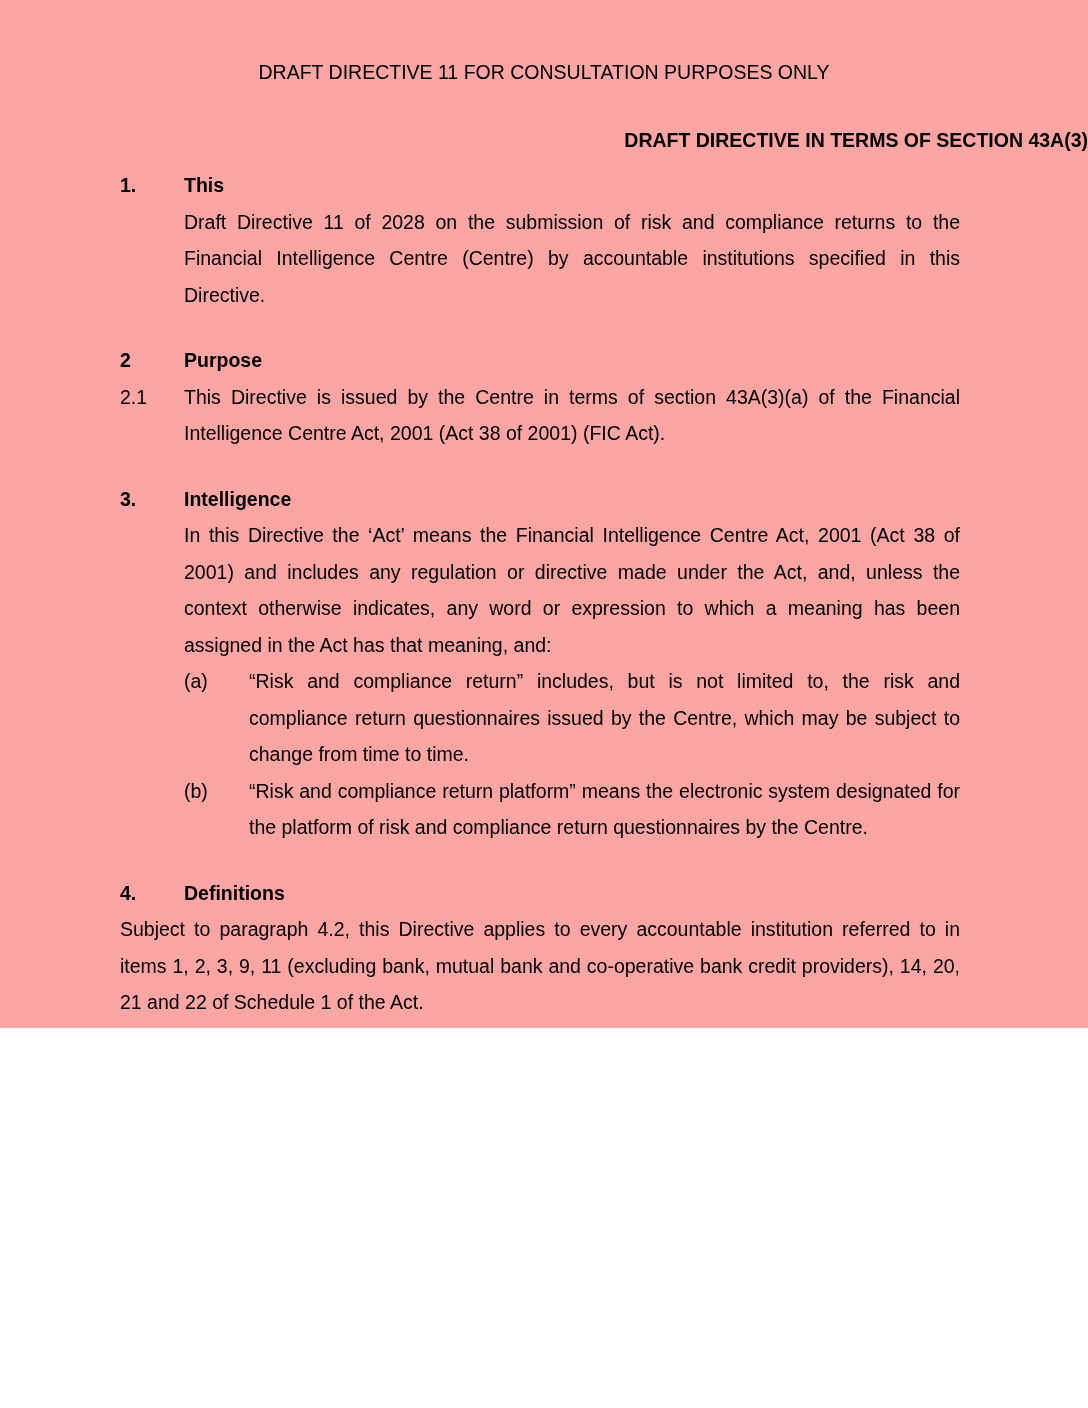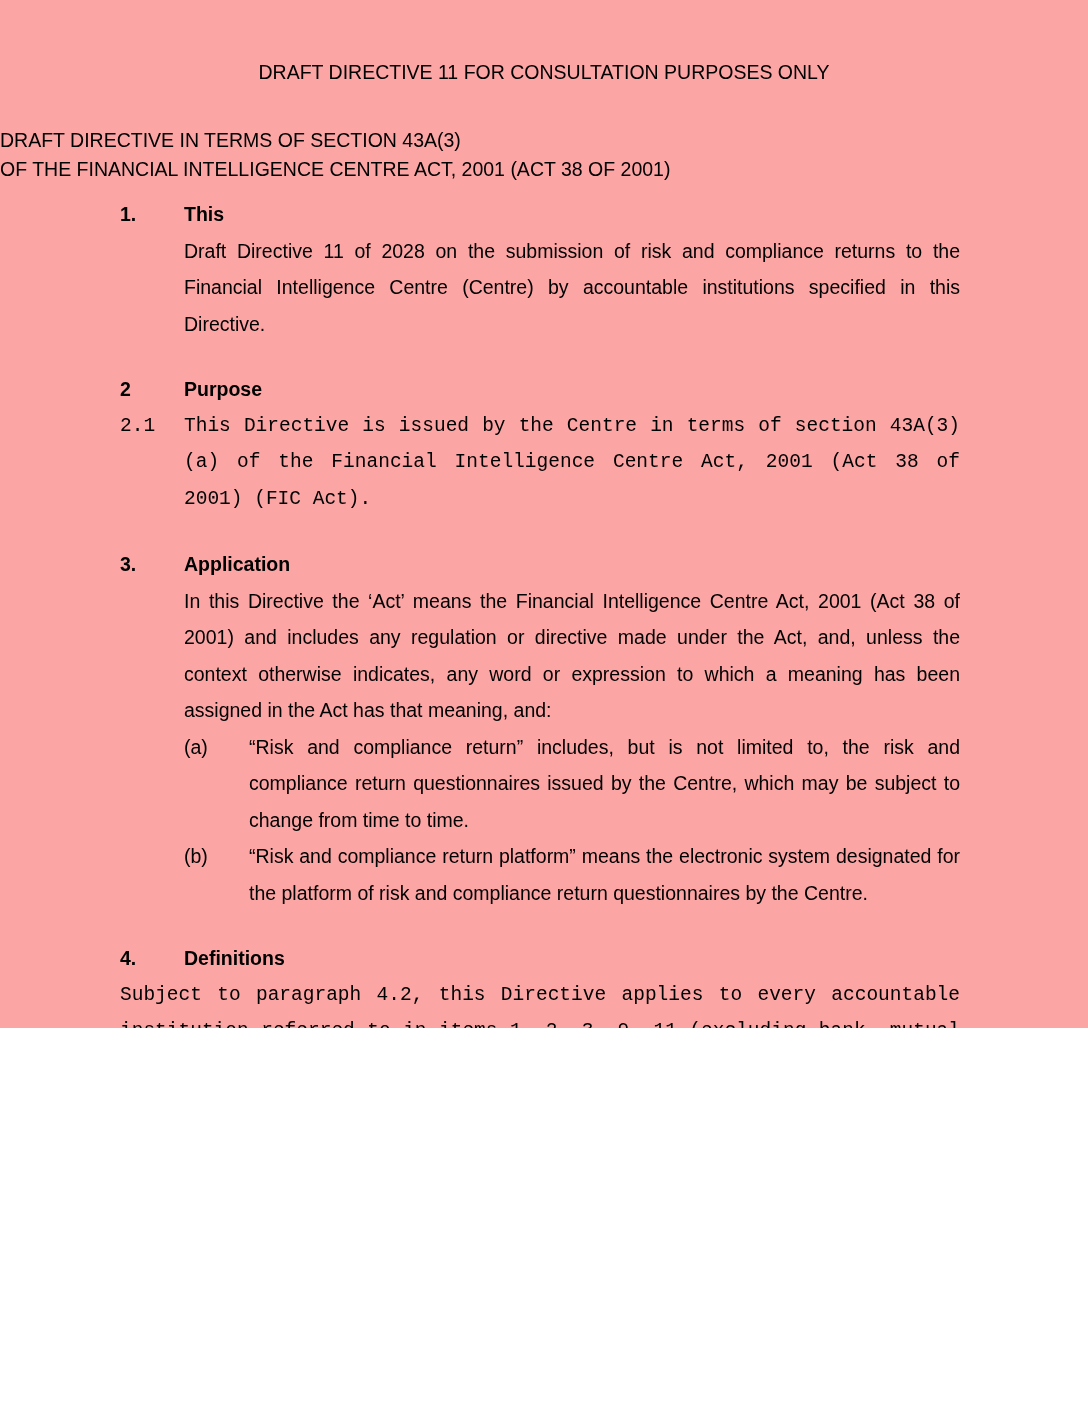--- a/index.html
+++ b/index.html
@@ -17,37 +17,37 @@
     overflow: hidden;
   }
   .running-header {
     padding-top: 60px;
     text-align: center;
     font-size: 19.5px;
     line-height: 24px;
   }
   .doc-title {
     margin-top: 42px;
-    text-align: left;
-    font-weight: normal;
+    text-align: right;
+    font-weight: bold;
     font-size: 19.5px;
     line-height: 29px;
   }
   .content {
     margin-left: 120px;
     margin-right: 128px; 
   }
   .sec-head {
     display: flex;
     font-weight: bold;
     font-size: 19.5px;
     line-height: 36.5px;
   }
   .sec-head .num { flex: none; width: 64px; }
-  .para-row { display: flex; font-family: Liberation Mono, monospace; }
+  .para-row { display: flex; }
   .para-row .pnum {
     flex: none; width: 64px;
     font-size: 19.5px; line-height: 36.5px;
   }
   .body-text {
     flex: 1;
     margin: 0;
     font-size: 19.5px;
     line-height: 36.5px;
     text-align: justify;
@@ -77,21 +77,20 @@
 </style>
 </head>
 <body>
 
 <div class="page">
 
   <div class="running-header">DRAFT DIRECTIVE 11 FOR CONSULTATION PURPOSES ONLY</div>
 
   <div class="doc-title">
     <div>DRAFT DIRECTIVE IN TERMS OF SECTION 43A(3)</div>
-    <div>OF THE FINANCIAL INTELLIGENCE CENTRE ACT, 2001 (ACT 38 OF 2001)</div>
   </div>
 
   <div class="content">
 
     <div class="sec-head mt-sec-sm">
       <span class="num">1.</span>
       <span class="htext">This</span>
     </div>
     <p class="body-text indented">Draft Directive 11 of 2028 on the submission of risk and compliance returns to the Financial Intelligence Centre (Centre) by accountable institutions specified in this Directive.</p>
 
@@ -101,21 +100,21 @@
     </div>
 
     <div class="para-row">
       <span class="pnum">2.1</span>
       <p class="body-text">This Directive is issued by the Centre in terms of section 43A(3)(a) of the Financial Intelligence Centre Act, 2001 (Act 38 of 2001) (FIC Act).</p>
     </div>
 
 
     <div class="sec-head mt-sec">
       <span class="num">3.</span>
-      <span class="htext">Application</span>
+      <span class="htext">Intelligence</span>
     </div>
     <p class="body-text indented">In this Directive the ‘Act’ means the Financial Intelligence Centre Act, 2001 (Act 38 of 2001) and includes any regulation or directive made under the Act, and, unless the context otherwise indicates, any word or expression to which a meaning has been assigned in the Act has that meaning, and:</p>
 
     <div class="sub-row indented">
       <span class="marker">(a)</span>
       <p class="body-text">“Risk and compliance return” includes, but is not limited to, the risk and compliance return questionnaires issued by the Centre, which may be subject to change from time to time.</p>
     </div>
 
     <div class="sub-row indented">
       <span class="marker">(b)</span>

